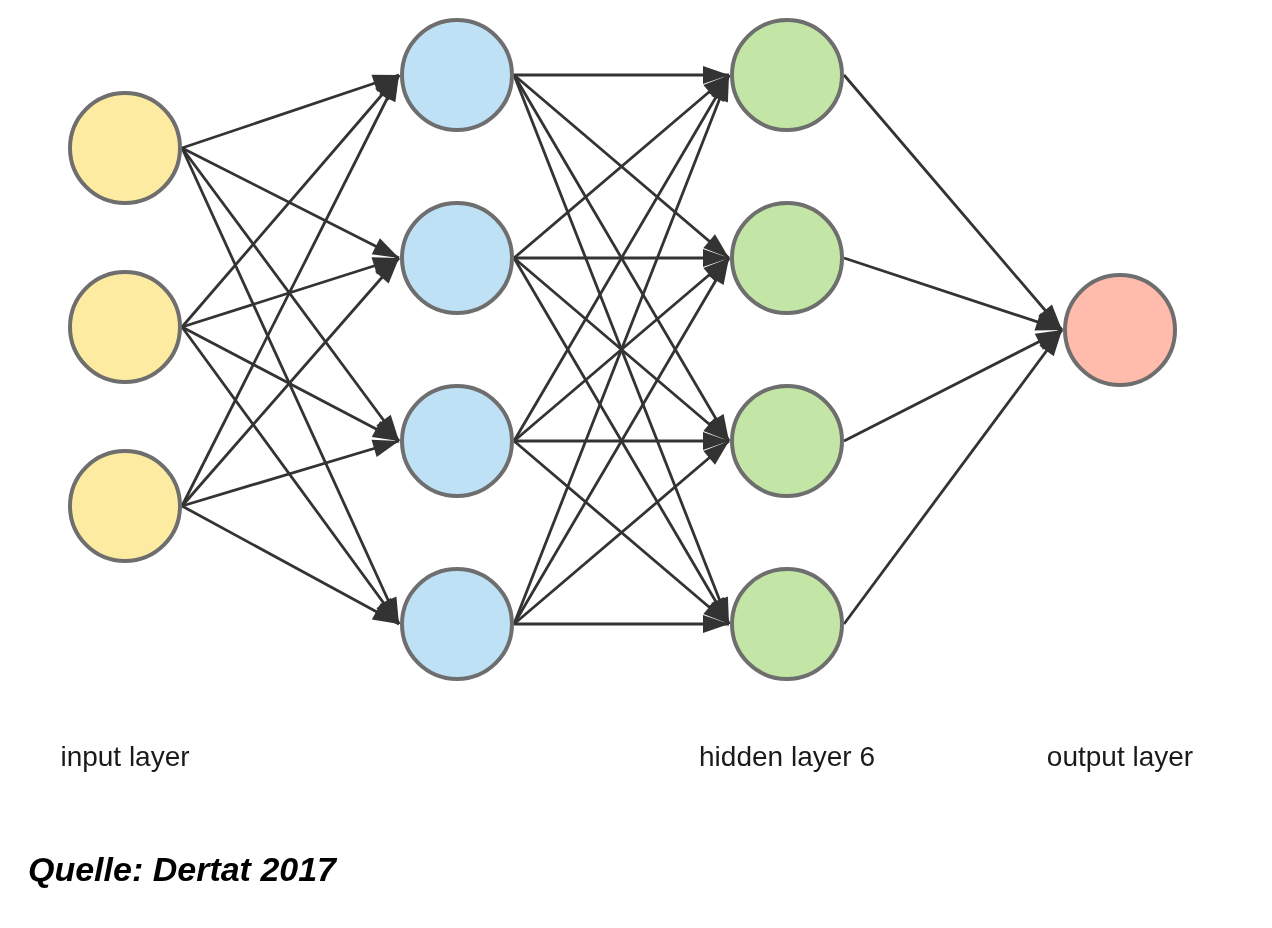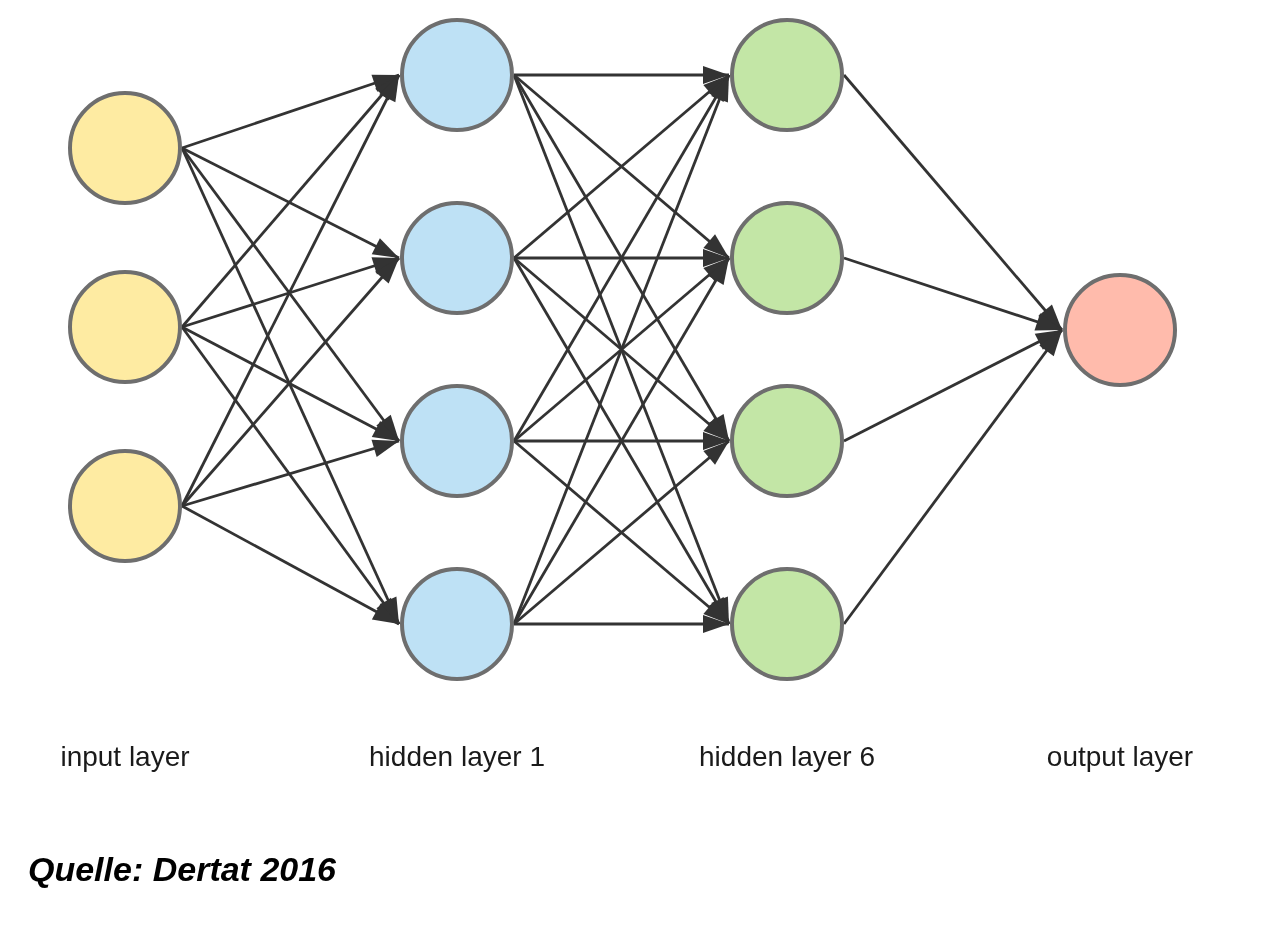--- a/index.html
+++ b/index.html
@@ -96,21 +96,20 @@
       <circle cx="457" cy="624" r="55" fill="#BEE1F5" stroke="#6E6E6E" stroke-width="4"></circle>
       <circle cx="787" cy="75" r="55" fill="#C3E6A6" stroke="#6E6E6E" stroke-width="4"></circle>
       <circle cx="787" cy="258" r="55" fill="#C3E6A6" stroke="#6E6E6E" stroke-width="4"></circle>
       <circle cx="787" cy="441" r="55" fill="#C3E6A6" stroke="#6E6E6E" stroke-width="4"></circle>
       <circle cx="787" cy="624" r="55" fill="#C3E6A6" stroke="#6E6E6E" stroke-width="4"></circle>
       <circle cx="1120" cy="330" r="55" fill="#FFBBAC" stroke="#6E6E6E" stroke-width="4"></circle>
     </svg>
 
   <div class="layer-label" style="left:125px">input layer</div>
 
-  <div class="layer-label" style="left:457px">hidden layer 1</div>
 
   <div class="layer-label" style="left:787px">hidden layer 6</div>
 
   <div class="layer-label" style="left:1120px">output layer</div>
 
-  <div class="caption">Quelle: Dertat 2016</div>
+  <div class="caption">Quelle: Dertat 2017</div>
 
 </div>
 
 </body></html>

